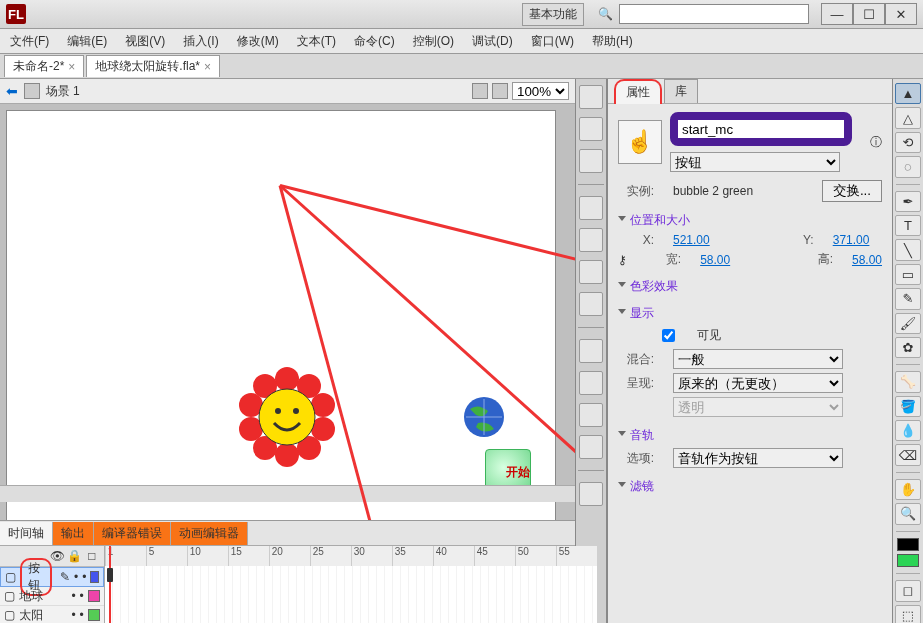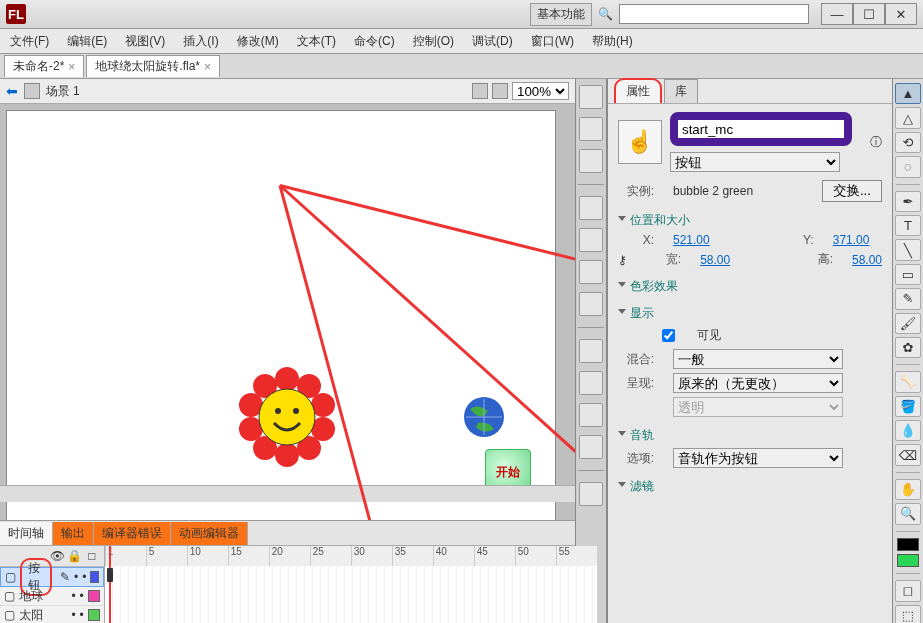--- a/index.html
+++ b/index.html
@@ -1,39 +1,39 @@
 <!DOCTYPE html>
 <html><head>
 <meta charset="utf-8">
 <style>
   html,body{margin:0;padding:0;font-family:"Microsoft YaHei",Arial,sans-serif;font-size:12px;color:#333;background:#b8b8b8;width:923px;height:623px;overflow:hidden}
   .titlebar{height:28px;background:linear-gradient(#e9e9e9,#d4d4d4);border-bottom:1px solid #9a9a9a;display:flex;align-items:center;padding:0 6px}
   .titlebar .logo{width:20px;height:20px;background:#8b0000;color:#fff;font-weight:bold;font-size:13px;display:flex;align-items:center;justify-content:center;border-radius:2px}
   .titlebar .search{margin-left:auto;display:flex;align-items:center;gap:6px}
   .titlebar .search input{width:180px;height:18px;border:1px solid #888;background:#fff;padding:0 4px}
-  .titlebar .basic{padding:2px 6px;border:1px solid #999;background:#ddd}
+  .titlebar .basic{margin-right:8px;padding:2px 6px;border:1px solid #999;background:#ddd}
   .winbtns{display:flex;gap:0;margin-left:6px}
   .winbtns div{width:30px;height:20px;border:1px solid #888;background:#e4e4e4;display:flex;align-items:center;justify-content:center;font-size:13px}
   .menubar{height:24px;background:#e9e9e9;border-bottom:1px solid #9a9a9a;display:flex;align-items:center;padding:0 6px;gap:10px}
   .menubar span{padding:2px 4px}
   .tabbar{height:24px;background:#d9d9d9;border-bottom:1px solid #9a9a9a;display:flex;align-items:center;padding:0 4px}
   .tab{background:#ffffff;border:1px solid #999;border-bottom:none;padding:2px 8px;margin-right:2px;display:flex;align-items:center;gap:4px}
   .tab .x{color:#888}
   .main{display:flex;height:547px}
   .stagecol{width:575px;display:flex;flex-direction:column}
   .scenebar{height:24px;background:#ececec;border-bottom:1px solid #aaa;display:flex;align-items:center;padding:0 6px;gap:6px}
   .scenebar .backarrow{color:#06c;font-size:14px}
   .scenebar .ico{width:14px;height:14px;background:#ccc;border:1px solid #888}
   .scenebar .right{margin-left:auto;display:flex;align-items:center;gap:4px}
   .scenebar select{border:1px solid #999;background:#fff;height:18px}
   .stagewrap{flex:1;background:#bfbfbf;overflow:hidden;position:relative}
   .stage{position:absolute;top:6px;left:6px;width:548px;height:420px;background:#fff;border:1px solid #888}
   .sunflower{position:absolute;left:230px;top:256px} 
   .earth{position:absolute;left:453px;top:282px}
-  .startbtn{position:absolute;right:24px;bottom:36px;width:44px;height:44px;border:1px solid #3bb45a;background:radial-gradient(circle at 40% 40%,#d7ffe1,#6dd68a);border-radius:4px;display:flex;align-items:center;justify-content:center;color:#c00;font-weight:bold}
+  .startbtn{position:absolute;right:24px;bottom:36px;width:44px;height:44px;border:1px solid #3bb45a;background:radial-gradient(circle at 40% 40%,#d7ffe1,#6dd68a);border-radius:4px;display:flex;align-items:center;justify-content:flex-end;color:#c00;font-weight:bold}
   .hscroll{position:absolute;left:0;bottom:18px;right:0;height:16px;background:#ddd;border-top:1px solid #aaa}
   .timelinebar{height:24px;background:#e4e4e4;border-top:1px solid #999;border-bottom:1px solid #aaa;display:flex;align-items:center}
   .timelinebar .ttab{padding:3px 8px;border-right:1px solid #aaa;background:#f97316}
   .timelinebar .ttab.active{background:#f5f5f5}
   .timeline{height:80px;background:#f2f2f2;display:flex}
   .layers{width:170px;border-right:1px solid #aaa}
   .layerhdr{height:20px;background:#e6e6e6;border-bottom:1px solid #bbb;display:flex;align-items:center;justify-content:flex-end;gap:6px;padding:0 6px}
   .layerhdr span{width:12px;text-align:center}
   .layer{height:18px;display:flex;align-items:center;border-bottom:1px solid #ddd;padding:0 4px;gap:4px}
   .layer .sq{width:10px;height:10px;border:1px solid #666}
@@ -42,35 +42,35 @@
   .frames{flex:1;position:relative;background:#fff}
   .ruler{height:20px;background:#eee;border-bottom:1px solid #bbb;display:flex;font-size:10px;color:#555}
   .ruler span{width:38px;text-align:left;border-left:1px solid #ccc;padding-left:2px}
   .framegrid{position:absolute;top:20px;left:0;right:0;bottom:0;background:repeating-linear-gradient(90deg,#fff 0 7px,#f3f3f3 7px 8px)}
   .playhead{position:absolute;top:0;left:4px;width:2px;height:100%;background:#e33}
   .keyframe{position:absolute;top:22px;left:2px;width:6px;height:14px;background:#333;border-radius:1px}
   .dockstrip{width:32px;background:#cfcfcf;border-left:1px solid #888;border-right:1px solid #888;display:flex;flex-direction:column;align-items:center;padding-top:6px;gap:8px}
   .dockstrip .dicon{width:22px;height:22px;background:#e6e6e6;border:1px solid #999;border-radius:2px}
   .dockstrip .sep{width:26px;height:1px;background:#999;margin:3px 0}
   .panel{width:284px;background:#e8e8e8;border-left:1px solid #888;display:flex;flex-direction:column}
-  .paneltabs{height:24px;display:flex;border-bottom:1px solid #aaa;align-items:flex-end;padding:0 6px;gap:2px}
+  .paneltabs{height:24px;display:flex;border-bottom:1px solid #aaa;align-items:center;padding:0 6px;gap:2px}
   .paneltabs .pt{padding:3px 10px;border:1px solid #999;border-bottom:none;background:#ddd}
   .paneltabs .pt.active{background:#f4f4f4;border:2px solid #e33;border-bottom:none;border-radius:10px 10px 0 0}
   .panelbody{flex:1;padding:8px 10px;overflow:auto}
   .instrow{display:flex;align-items:center;gap:8px;margin-bottom:8px}
   .insticon{width:42px;height:42px;border:1px solid #999;background:#f5f5f5;display:flex;align-items:center;justify-content:center;font-size:22px}
   .instin{flex:1}
   .instin input{width:158px;height:18px;border:1px solid #999;padding:0 4px}
   .instin input.circ{border:8px solid #4c1d95;border-radius:8px}
   .instin select{width:170px;height:20px;border:1px solid #999;margin-top:6px}
   .row{display:flex;align-items:center;margin:4px 0;gap:19px}
   .row .lab{width:36px;text-align:right;color:#555}
   .row .val{color:#06c;text-decoration:underline}
   .section{margin-top:10px}
-  .sechdr{display:flex;align-items:center;gap:4px;color:#0f766e;font-size:12px;margin-bottom:4px}
+  .sechdr{display:flex;align-items:center;gap:4px;color:#6d28d9;font-size:12px;margin-bottom:4px}
   .tri{display:inline-block;width:0;height:0;border-left:5px solid #666;border-top:4px solid transparent;border-bottom:4px solid transparent}
   .tri.open{border-left:none;border-top:5px solid #666;border-left:4px solid transparent;border-right:4px solid transparent}
   select.full{width:170px;height:20px;border:1px solid #999}
   .swapbtn{padding:1px 10px;border:1px solid #888;background:#eee}
   .tools{width:32px;background:#dcdcdc;border-left:1px solid #888;display:flex;flex-direction:column;align-items:center;padding-top:4px;gap:3px}
   .tools .tool{width:24px;height:24px;background:#eaeaea;border:1px solid #aaa;border-radius:2px;display:flex;align-items:center;justify-content:center;font-size:13px}
   .tools .tool.sel{background:#bcd;border-color:#47a}
   .tools hr{width:24px;border:none;border-top:1px solid #aaa;margin:3px 0}
   .swatch{width:20px;height:14px;border:1px solid #555}
   .redline{position:absolute;background:#e33;height:3px;transform-origin:left center;z-index:50}

